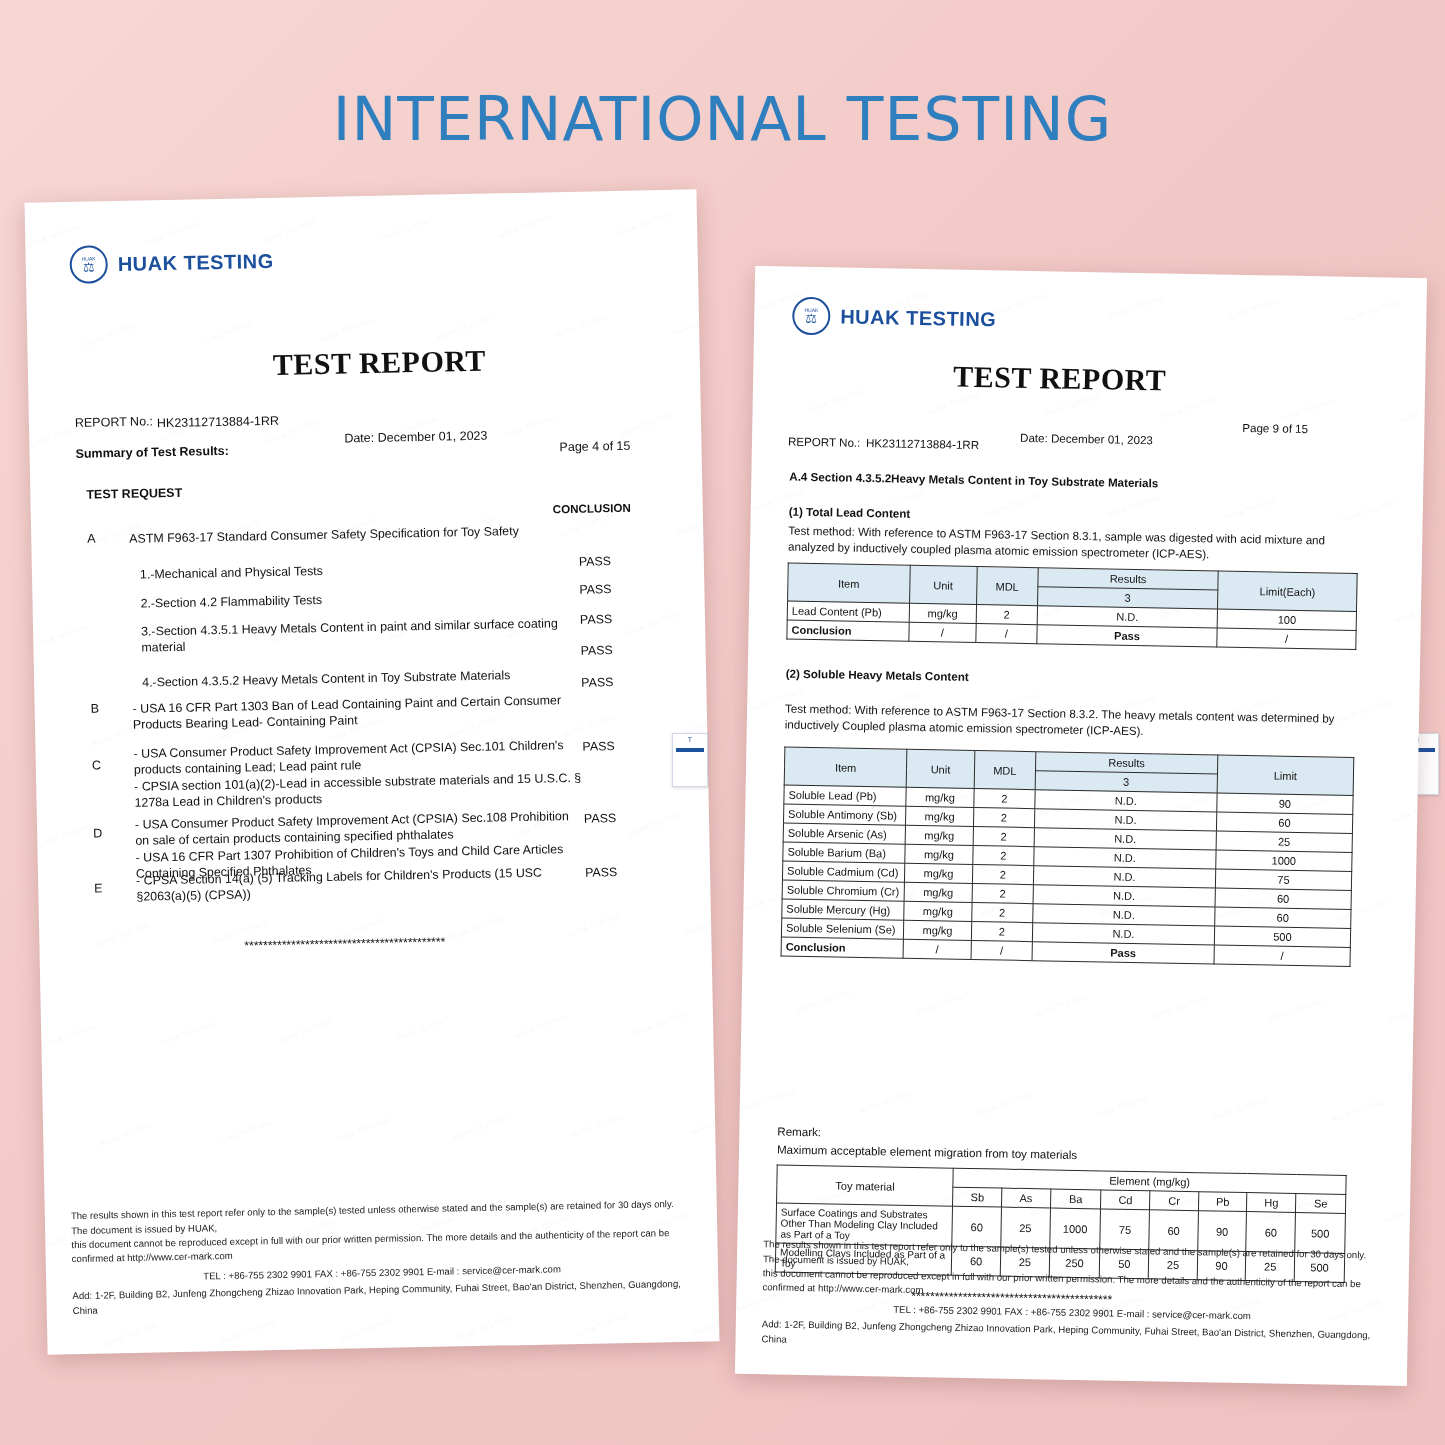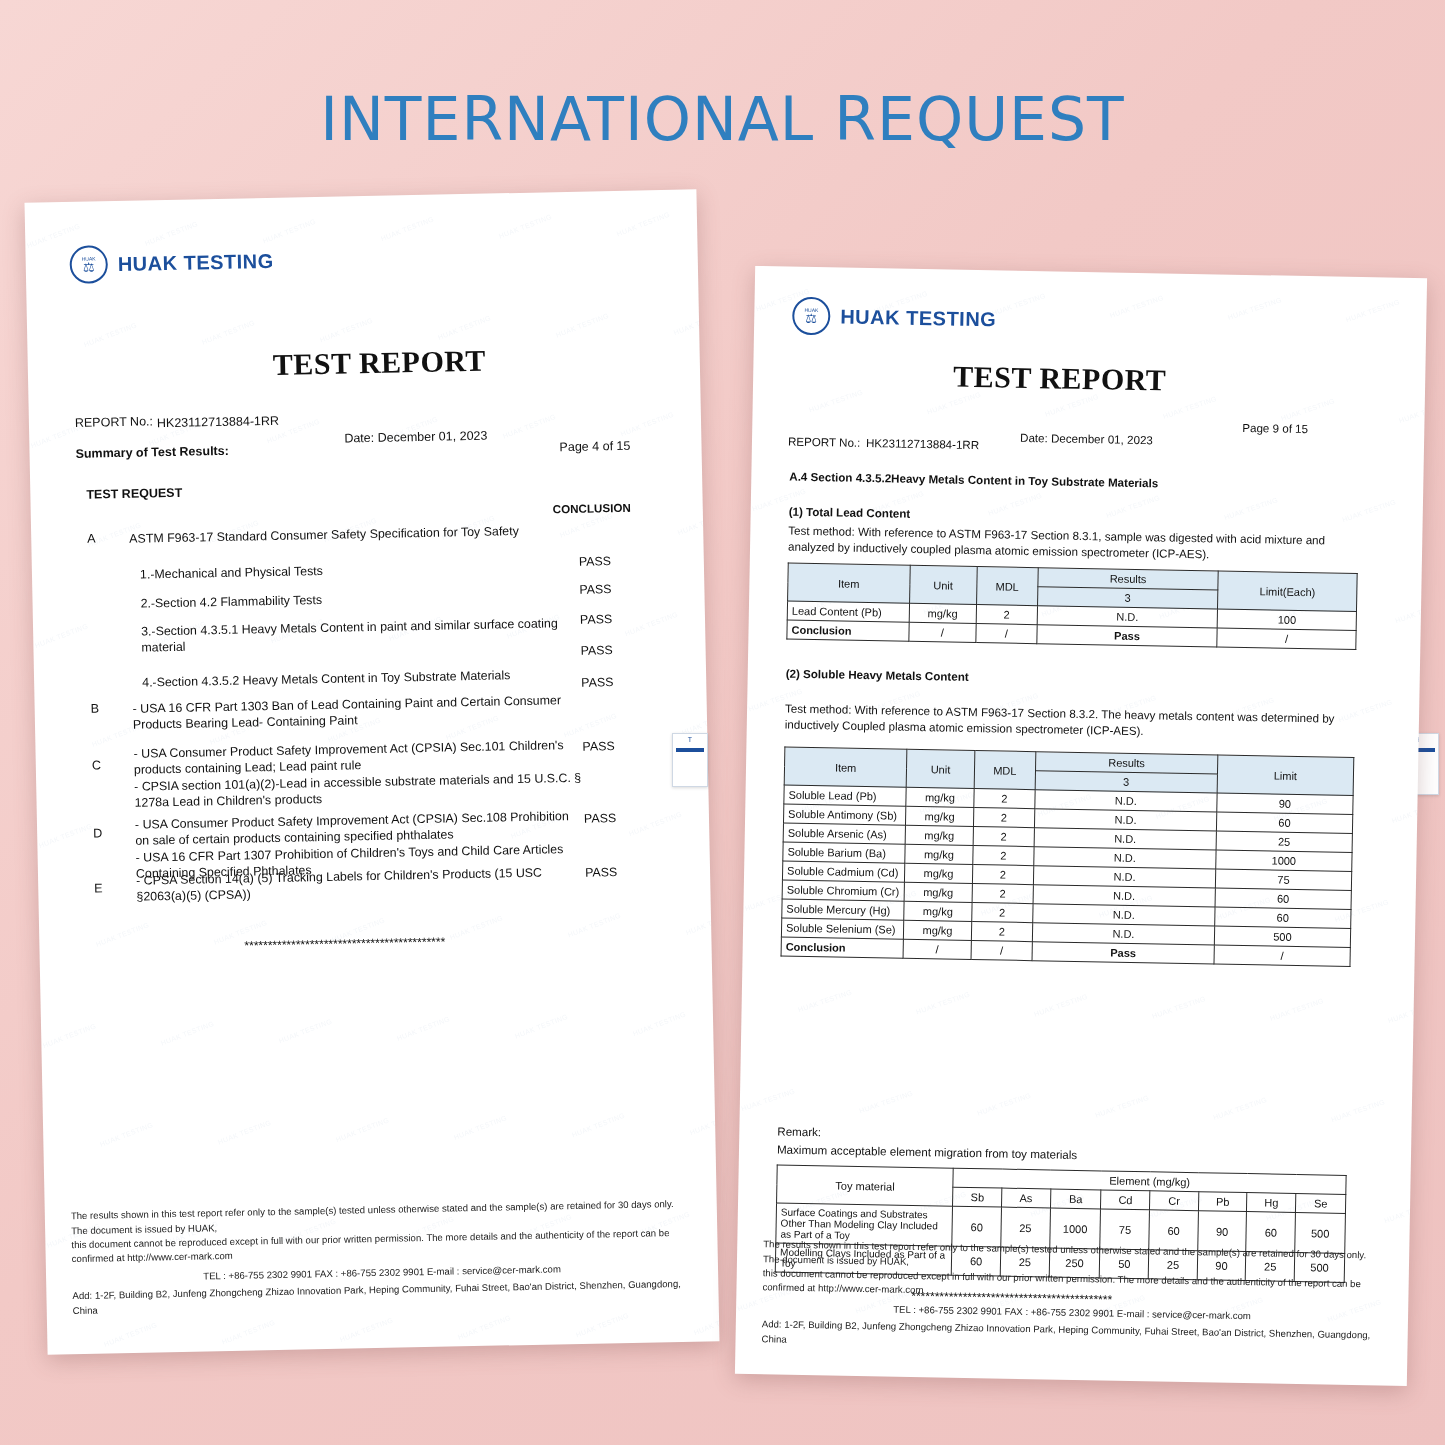--- a/index.html
+++ b/index.html
@@ -107,21 +107,21 @@
     position:absolute;background:#fff;border:1px solid #cfd8e4;
     box-shadow:0 1px 3px rgba(0,0,0,.15);
     font-size:7px;color:#1c4f9c;text-align:center;line-height:1.25;
     padding:2px 3px;
   }
   .sticker .bar{display:block;height:4px;background:#1c4f9c;margin-top:3px;}
 </style>
 </head>
 <body>
 
-<div class="banner">INTERNATIONAL REQUEST</div>
+<div class="banner">INTERNATIONAL TESTING</div>
 
 <div class="page" id="page-left">
   <div class="sheet-inner">
     <div class="wm" id="wm-left">
         <span style="left: 0px; top: 30px;">HUAK TESTING</span>
         <span style="left: 118px; top: 30px;">HUAK TESTING</span>
         <span style="left: 236px; top: 30px;">HUAK TESTING</span>
         <span style="left: 354px; top: 30px;">HUAK TESTING</span>
         <span style="left: 472px; top: 30px;">HUAK TESTING</span>
         <span style="left: 590px; top: 30px;">HUAK TESTING</span>

